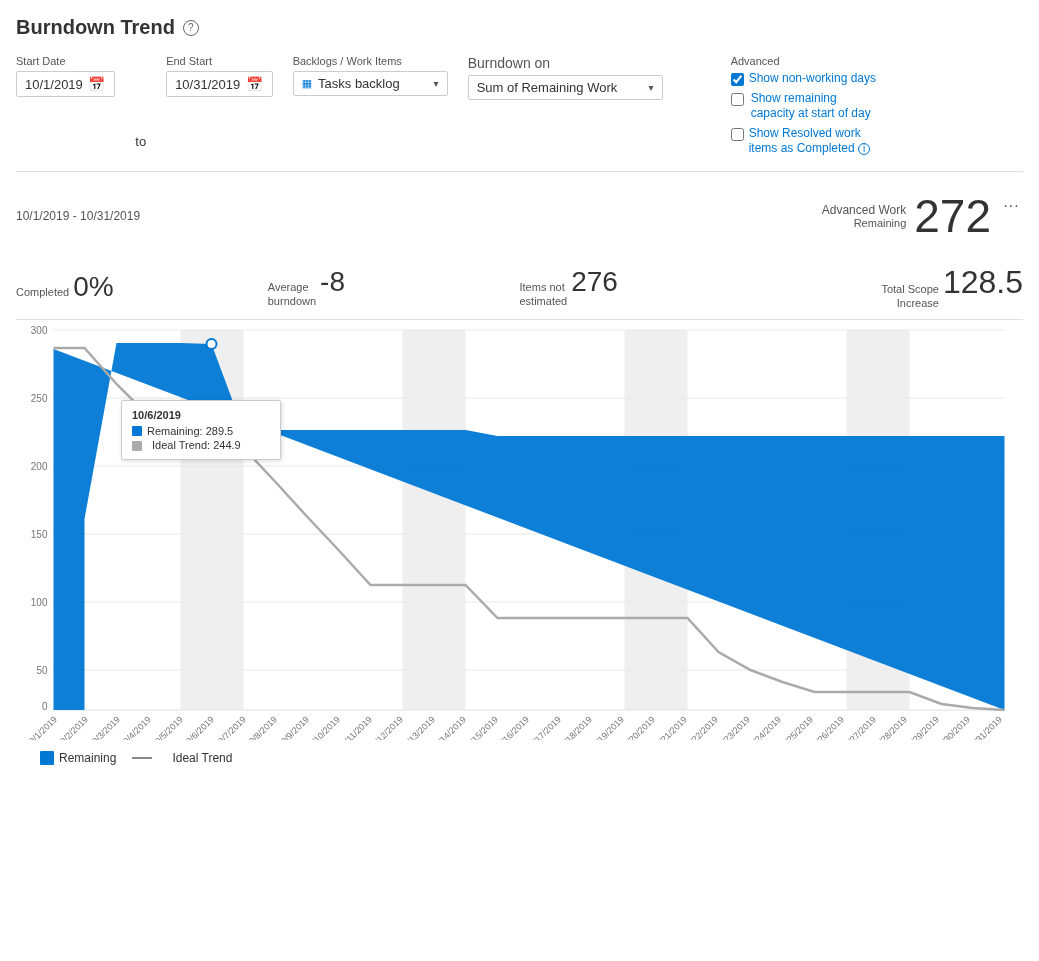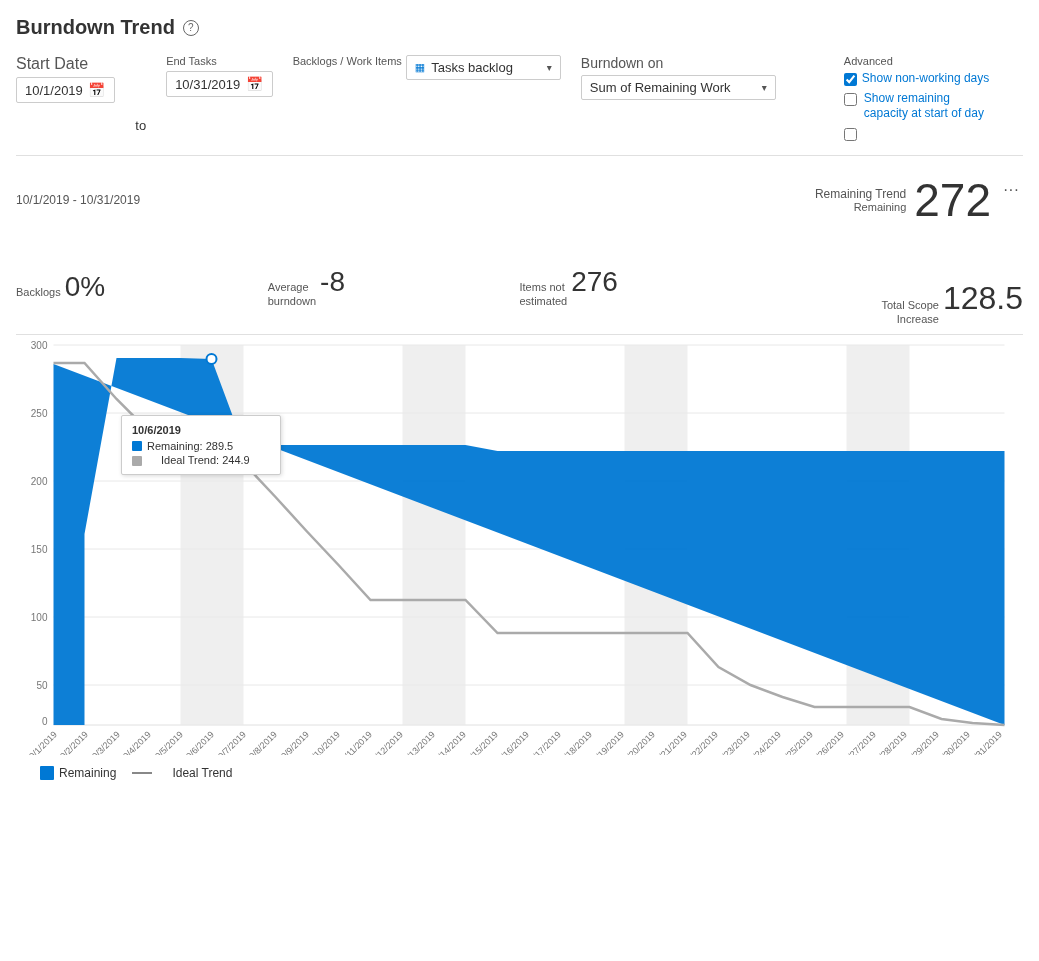--- a/index.html
+++ b/index.html
@@ -9,38 +9,38 @@
 <body>
 
 <div style="display:flex; align-items:center; gap:8px; margin-bottom:16px;">
   <span style="font-size:20px; font-weight:600;">Burndown Trend</span>
   <span style="width:16px;height:16px;border-radius:50%;border:1.5px solid #666;display:inline-flex;align-items:center;justify-content:center;font-size:10px;color:#666;cursor:pointer;">?</span>
 </div>
 
 <div style="display:flex; align-items:flex-start; gap:20px; margin-bottom:14px; flex-wrap:wrap;">
 
   <div style="display:flex;flex-direction:column;gap:4px;">
-    <span style="font-size:16px;color:#555;">Start Date</span>
+    <span style="font-size:11px;color:#555;">Start Date</span>
     <div style="display:flex;align-items:center;border:1px solid #ccc;border-radius:2px;padding:4px 8px;gap:6px;background:#fff;">
       <span style="font-size:13px;">10/1/2019</span>
       <span style="font-size:14px;color:#555;cursor:pointer;">📅</span>
     </div>
   </div>
 
   <div style="align-self:flex-end;margin-bottom:8px;font-size:13px;color:#333;">to</div>
 
   <div style="display:flex;flex-direction:column;gap:4px;">
-    <span style="font-size:11px;color:#555;">End Tasks</span>
+    <span style="font-size:11px;color:#555;">End Start</span>
     <div style="display:flex;align-items:center;border:1px solid #ccc;border-radius:2px;padding:4px 8px;gap:6px;background:#fff;">
       <span style="font-size:13px;">10/31/2019</span>
       <span style="font-size:14px;color:#555;cursor:pointer;">📅</span>
     </div>
   </div>
 
-  <div style="display:flex;flex-direction:row;gap:4px;">
+  <div style="display:flex;flex-direction:column;gap:4px;">
     <span style="font-size:11px;color:#555;">Backlogs / Work Items</span>
     <div style="display:flex;align-items:center;border:1px solid #ccc;border-radius:2px;padding:4px 8px;gap:6px;background:#fff;cursor:pointer;min-width:155px;">
       <span style="font-size:11px;color:#0078d4;">▦</span>
       <span style="font-size:13px;flex:1;">Tasks backlog</span>
       <span style="color:#555;font-size:10px;">▾</span>
     </div>
   </div>
 
   <div style="display:flex;flex-direction:column;gap:4px;">
     <span style="font-size:14px;color:#555;">Burndown on</span>
@@ -55,56 +55,57 @@
     <div style="display:flex;align-items:flex-start;gap:5px;margin-bottom:2px;">
       <input type="checkbox" checked="" style="margin-top: 2px; width: 13px; height: 13px; accent-color: rgb(0, 120, 212);">
       <span style="font-size:12px;color:#0078d4;max-width:130px;line-height:1.3;">Show non-working days</span>
     </div>
     <div style="display:flex;align-items:flex-start;gap:7px;margin-bottom:2px;">
       <input type="checkbox" style="margin-top: 2px; width: 13px; height: 13px;">
       <span style="font-size:12px;color:#0078d4;max-width:130px;line-height:1.3;">Show remaining capacity at start of day</span>
     </div>
     <div style="display:flex;align-items:flex-start;gap:5px;">
       <input type="checkbox" style="margin-top: 2px; width: 13px; height: 13px;">
+      <span style="font-size:12px;color:#0078d4;max-width:130px;line-height:1.3;">Show Resolved work items as Completed <span style="font-size:10px;border-radius:50%;border:1px solid #0078d4;display:inline-flex;align-items:center;justify-content:center;width:12px;height:12px;">i</span></span>
     </div>
   </div>
 </div>
 
 <div style="display:flex;justify-content:space-between;align-items:center;padding:21px 0;border-top:1px solid #e0e0e0;margin-bottom:4px;">
   <span style="font-size:12px;color:#555;">10/1/2019 - 10/31/2019</span>
   <div style="display:flex;align-items:center;gap:8px;">
     <div style="text-align:right;">
-      <div style="font-size:12px;color:#555;">Remaining Trend</div>
+      <div style="font-size:12px;color:#555;">Advanced Work</div>
       <div style="font-size:11px;color:#555;">Remaining</div>
     </div>
     <span style="font-size:46px;font-weight:300;color:#333;line-height:1;">272</span>
     <span style="font-size:16px;color:#555;cursor:pointer;padding:0 4px;align-self:flex-start;margin-top:4px;">···</span>
   </div>
 </div>
 
 <div style="display:flex;align-items:center;margin-bottom:8px;gap:0;">
   <div style="flex:1;">
     <div style="display:flex;align-items:baseline;gap:4px;">
-      <span style="font-size:11px;color:#555;">Backlogs</span>
+      <span style="font-size:11px;color:#555;">Completed</span>
       <span style="font-size:28px;font-weight:300;color:#333;">0%</span>
     </div>
   </div>
   <div style="flex:1;">
     <div style="display:flex;align-items:baseline;gap:4px;">
       <span style="font-size:11px;color:#555;line-height:1.3;">Average<br>burndown</span>
       <span style="font-size:28px;font-weight:300;color:#333;">-8</span>
     </div>
   </div>
   <div style="flex:1;">
     <div style="display:flex;align-items:baseline;gap:4px;">
       <span style="font-size:11px;color:#555;line-height:1.3;">Items not<br>estimated</span>
       <span style="font-size:28px;font-weight:300;color:#333;">276</span>
     </div>
   </div>
-  <div style="flex:1;text-align:right;margin-top:32px;">
+  <div style="flex:1;text-align:right;">
     <div style="display:flex;align-items:baseline;gap:4px;justify-content:flex-end;">
       <span style="font-size:11px;color:#555;line-height:1.3;text-align:right;">Total Scope<br>Increase</span>
       <span style="font-size:32px;font-weight:300;color:#333;">128.5</span>
     </div>
   </div>
 </div>
 
 <div style="position:relative;width:100%;background:#fff;border-top:1px solid #e0e0e0;">
   <svg viewBox="0 0 980 420" style="width:100%;height:420px;" xmlns="http://www.w3.org/2000/svg">
 
@@ -239,21 +240,21 @@
     </g>
   </svg>
 
   
   <div style="position:absolute;left:105px;top:80px;background:#fff;border:1px solid #ccc;border-radius:2px;padding:8px 10px;font-size:11px;box-shadow:1px 1px 4px rgba(0,0,0,0.15);z-index:10;min-width:160px;">
     <div style="font-weight:600;margin-bottom:4px;font-size:11px;">10/6/2019</div>
     <div style="display:flex;align-items:center;gap:5px;margin-top:2px;">
       <div style="width:10px;height:10px;border-radius:1px;background:#0078d4;flex-shrink:0;"></div>
       <span style="font-size:11px;">Remaining: 289.5</span>
     </div>
-    <div style="display:flex;align-items:flex-end;gap:19px;margin-top:2px;">
+    <div style="display:flex;align-items:flex-end;gap:10px;margin-top:2px;">
       <div style="width:10px;height:10px;border-radius:1px;background:#aaa;flex-shrink:0;"></div>
       <span style="font-size:11px;">Ideal Trend: 244.9</span>
     </div>
   </div>
 </div>
 
 <div style="display:flex;align-items:center;gap:16px;margin-top:8px;padding-left:24px;">
   <div style="display:flex;align-items:center;gap:5px;">
     <div style="width:14px;height:14px;border-radius:1px;background:#0078d4;"></div>
     <span style="font-size:12px;color:#333;">Remaining</span>

